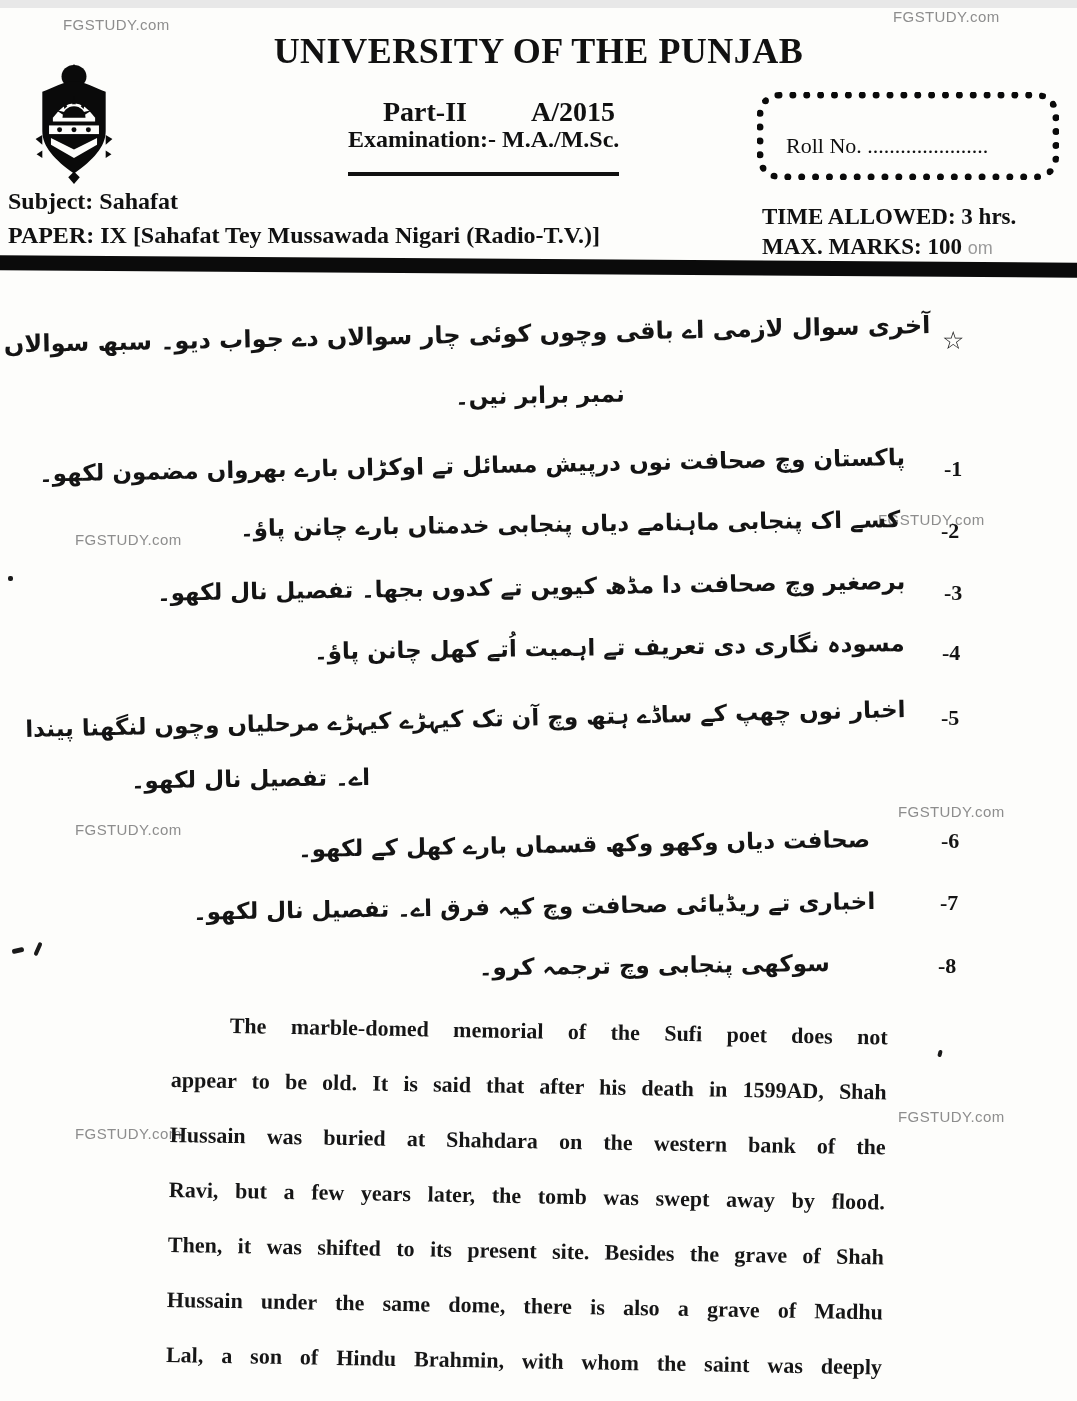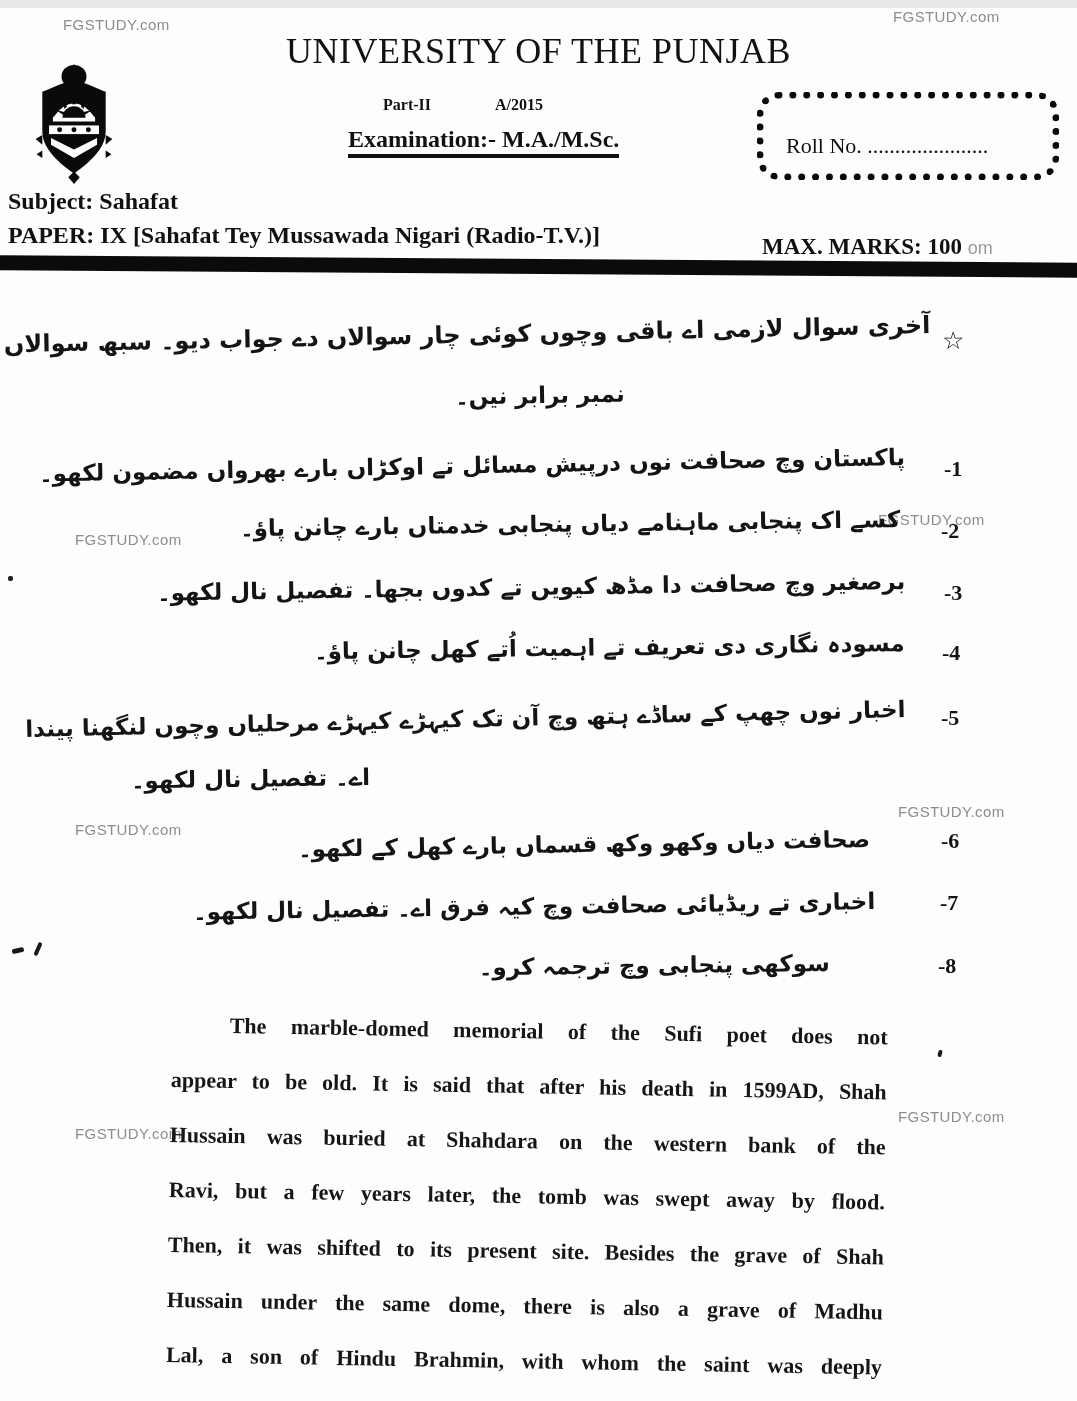--- a/index.html
+++ b/index.html
@@ -5,25 +5,25 @@
   html,body{margin:0;padding:0;background:#e8e8e8;}
   #page{
     position:relative;width:1077px;height:1401px;margin:8px auto;
     background:#fdfdfb;overflow:hidden;
     font-family:"Liberation Serif",serif;color:#111;
   }
   
   .wm{position:absolute;color:#8d8d8d;font:15px "Liberation Sans",sans-serif;letter-spacing:.4px;white-space:nowrap;}
   
   .title{position:absolute;left:0;right:0;top:22px;text-align:center;
-    font-weight:400;font-size:36px;letter-spacing:.5px;}
-  .partline{position:absolute;top:88px;left:383px;font-weight:700;font-size:16px;white-space:nowrap;}
+    font-weight:700;font-size:36px;letter-spacing:.5px;}
+  .partline{position:absolute;top:88px;left:383px;font-weight:700;font-size:28px;white-space:nowrap;}
   .partline .sess{margin-left:64px;}
   .examline{position:absolute;top:118px;left:348px;font-weight:700;font-size:24px;
-    border-bottom:4px solid #111;padding-bottom:1px;}
+    border-bottom:4px solid #111;padding-bottom:19px;}
   .rollbox{position:absolute;left:757px;top:84px;width:288px;height:74px;
     border:7px dotted #0a0a0a;border-radius:22px;}
   .rolltext{position:absolute;left:22px;top:34px;font-weight:400;font-size:22px;white-space:nowrap;}
   .subj{position:absolute;left:8px;top:180px;font-weight:700;font-size:24px;}
   .paper{position:absolute;left:8px;top:214px;font-weight:700;font-size:24px;white-space:nowrap;}
   .time{position:absolute;left:762px;top:196px;font-weight:700;font-size:23px;white-space:nowrap;}
   .marks{position:absolute;left:762px;top:226px;font-weight:700;font-size:23px;white-space:nowrap;}
   .marks .frag{color:#9a9a9a;font-weight:400;font-size:18px;font-family:"Liberation Sans",sans-serif;}
   .bar{position:absolute;left:-6px;top:251px;width:1092px;height:15px;background:#0b0b0b;
     transform:rotate(.4deg);}
@@ -92,20 +92,21 @@
     <span>Part-II</span><span class="sess">A/2015</span>
   </div>
   <div class="examline">Examination:- M.A./M.Sc.</div>
 
   <div class="rollbox">
     <div class="rolltext">Roll No. ......................</div>
   </div>
 
   <div class="subj">Subject: Sahafat</div>
   <div class="paper">PAPER: IX [Sahafat Tey Mussawada Nigari (Radio-T.V.)]</div>
+  <div class="time">TIME ALLOWED: 3 hrs.</div>
   <div class="marks">
     <span>MAX. MARKS: 100</span>
     <span class="frag">om</span>
   </div>
 
   <div class="bar"></div>
 
   <div class="star" style="left:942px;top:318px;">☆</div>
   <div class="urdu" style="right:147px;top:303px;transform:rotate(-1.2deg);transform-origin:100% 50%;font-size:24px;">آخری سوال لازمی اے باقی وچوں کوئی چار سوالاں دے جواب دیو۔ سبھ سوالاں دے</div>
   <div class="urdu" style="right:452px;top:374px;transform:rotate(-1deg);">نمبر برابر نیں۔</div>

